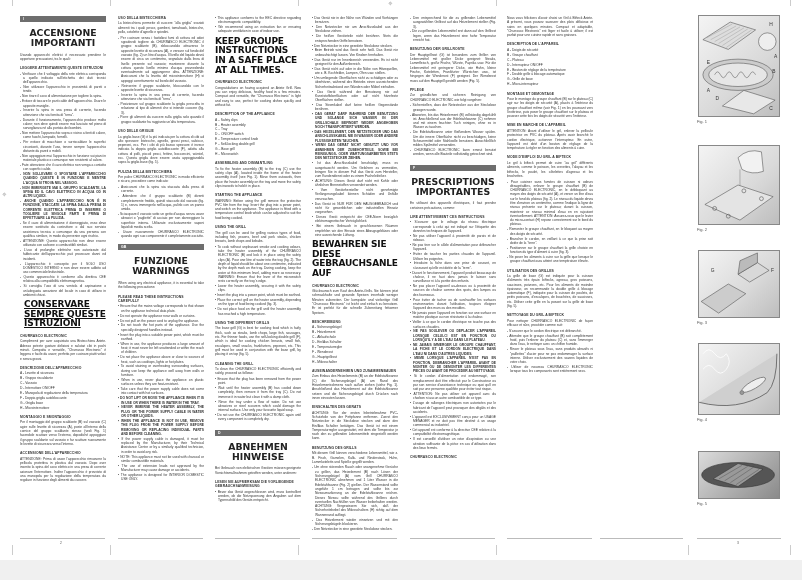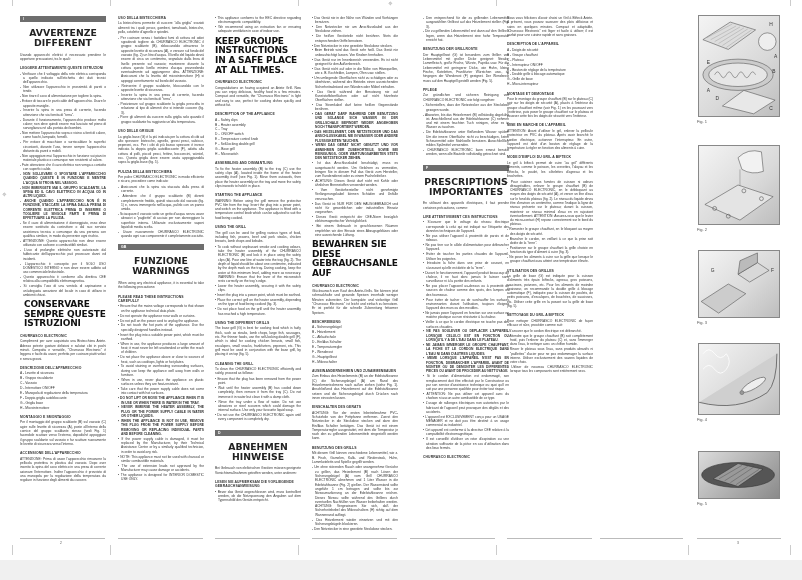--- a/index.html
+++ b/index.html
@@ -9,21 +9,21 @@
   .bottom-strip { position: absolute; left: 0; top: 560px; width: 802px; height: 20px; background: #f0f0f0; }
   .col { position: absolute; top: 16px; font-size: 3.3px; line-height: 4.3px; color: #333; overflow: hidden; }
   .col p { margin-bottom: 1.4px; text-align: justify; }
   .col .sec { font-weight: bold; font-size: 3.4px; margin-top: 5px; margin-bottom: 1.2px; letter-spacing: 0.1px; }
   .col ul { list-style: none; }
   .col li { padding-left: 3px; text-indent: -3px; margin-bottom: 0.6px; text-align: justify; }
   .col li.caps { font-weight: bold; }
   .lang-bar { height: 6px; background: #6e6e6e; color: #fff; font-size: 3.5px; font-weight: bold; padding-left: 3px; line-height: 6px; margin-bottom: 6px; }
   .big-title { font-weight: bold; text-align: center; font-size: 9.3px; line-height: 9.8px; color: #222; margin: 2px 0 5px 0; font-family: "DejaVu Sans", sans-serif; }
   .keep-title { font-weight: bold; font-size: 9px; line-height: 9.6px; color: #111; margin: 3px 0 4px 0; font-family: "DejaVu Sans", sans-serif; letter-spacing: -0.2px; }
-  .keep-title.left { padding-left: 4px; }
+  .keep-title.left { padding-left: 4px; text-decoration: underline; }
   .footer-line { position: absolute; top: 538px; height: 1px; background: #bbb; }
   .page-num { position: absolute; top: 541px; font-size: 3.3px; color: #555; }
   .tick { position: absolute; width: 1px; background: #ccc; }
   .fig { position: absolute; left: 698px; width: 82px; border: 1px solid #888; background: linear-gradient(135deg, #f4f4f4 0%, #d9d9d9 60%, #bdbdbd 100%); overflow: hidden; }
   .fig svg { width: 100%; height: 100%; display: block; }
   .fig-cap { position: absolute; left: 697px; font-size: 4px; color: #555; }
   .crosshair { position: absolute; font-size: 8px; color: #aaa; }
 </style>
 </head>
 <body>
@@ -34,21 +34,21 @@
   <div class="tick" style="left:110px;top:0;height:6px;"></div>
   <div class="tick" style="left:298px;top:0;height:6px;"></div>
   <div class="tick" style="left:496px;top:0;height:6px;"></div>
   <div class="tick" style="left:790px;top:0;height:6px;"></div>
   <div class="crosshair" style="left:388px;top:-1px;">⌖</div>
   <div class="crosshair" style="left:2px;top:190px;">⌖</div>
   <div class="crosshair" style="left:398px;top:562px;">⌖</div>
 
   <div class="col" style="left:20px;width:86px;height:520px;">
     <div class="lang-bar">I</div>
-    <div class="big-title">AVVERTENZE DIFFERENT</div>
+    <div class="big-title">ACCENSIONE IMPORTANTI</div>
     <p>Usando apparecchi elettrici è necessario prendere le opportune precauzioni, tra le quali:</p>
     <div class="sec">LEGGERE ATTENTAMENTE QUESTE ISTRUZIONI</div>
     <ul>
       <li>- Verificare che il voltaggio della rete elettrica corrisponda a quello indicato sull'etichetta dei dati tecnici dell'apparecchio.</li>
       <li>- Non utilizzare l'apparecchio in prossimità di pareti o tende.</li>
       <li>- Non tirare il cavo di alimentazione per togliere la spina.</li>
       <li>- Evitare di toccare le parti calde dell'apparecchio. Usare le apposite maniglie.</li>
       <li>- Inserire la spina in una presa di corrente, facendo attenzione che sia fornita di "terra".</li>
       <li>- Durante il funzionamento, l'apparecchio produce molto calore; non deve quindi essere mai lasciato nel pieno di sorveglianza né alla portata dei bambini.</li>
       <li>- Non mettere l'apparecchio sopra o vicino a fonti di calore, come fuochi, lampade, fornelli.</li>
@@ -223,21 +223,21 @@
     <p>ACHTUNG: Vor der ersten Inbetriebnahme PVC-Schutzfolie von der Fettpfanne entfernen. Zuerst den Netzstecker in die Steckdose stecken und dann den Ein/Aus Schalter betätigen. Das Gerät ist mit einem Temperaturregler ausgestattet, mit dem die Temperatur je nach den zu grillenden Lebensmitteln eingestellt werden kann.</p>
     <div class="sec">BENUTZUNG DES GRILLS</div>
     <p>Mit diesem Grill können verschiedene Lebensmittel, wie z. B. Fisch, Garnelen, Kalb- und Rindersteak, Huhn, Lammkoteletts und Spieße gegrillt werden.</p>
     <ul>
       <li>- Um ohne störenden Rauch oder unangenehme Gerüche zu grillen, das Heizelement (B) nach Lösen der Sicherungsbügel (A) vom Grill CHURRASCO ELECTRONIC abnehmen und 1 Liter Wasser in die Edelstahlwanne (Fig. 2) gießen. Der Wasserstand sollte ungefähr 1 cm betragen und sollte bis zur Niveaumarkierung an der Edelstahlwanne reichen. Dieses Niveau sollte während des Grillens durch eventuelles Nachfüllen von Wasser beibehalten werden. ACHTUNG: Vergewissern Sie sich, daß der Sicherheitshebel des Mikroschalters (H) richtig auf dem Wannenrand aufliegt.</li>
       <li>- Das Heizelement wieder einsetzen und mit den Sicherungsbügeln blockieren.</li>
       <li>- Den Netzstecker in eine geerdete Steckdose stecken.</li>
     </ul>
   </div>
 
-  <div class="col" style="left:410px;width:86px;height:520px;margin-left:13px;">
+  <div class="col" style="left:410px;width:86px;height:520px;">
     <ul>
       <li>- Den entsprechend für die zu grillenden Lebensmittel ausgewählten Grillrost auf das Heizelement stellen (Fig. 3).</li>
       <li>- Die zu grillenden Lebensmittel erst dann auf den Grillrost legen, wenn das Heizelement eine hohe Temperatur erreicht hat.</li>
     </ul>
     <div class="sec">BENUTZUNG DER GRILLROSTE</div>
     <p>Der Hauptgrillrost (G) ist besonders zum Grillen von Lebensmittel mit großer Dicke geeignet: Steaks, Lammfleisch, große Fische, Würste, Paprika usw. Für die Lebensmittel mit geringerer Dicke, wie Huhn, kleine Fische, Koteletten, Frankfurter Würstchen usw., ist hingegen der Wenderost (F) geeignet. Der Wenderost muss auf den Hauptgrill gestellt werden (Fig. 5).</p>
     <div class="sec">PFLEGE</div>
     <p>Zur gründlichen und sicheren Reinigung von CHURRASCO ELECTRONIC wie folgt vorgehen:</p>
     <ul>
       <li>- Sicherstellen, dass der Netzstecker aus der Steckdose gezogen wurde.</li>

